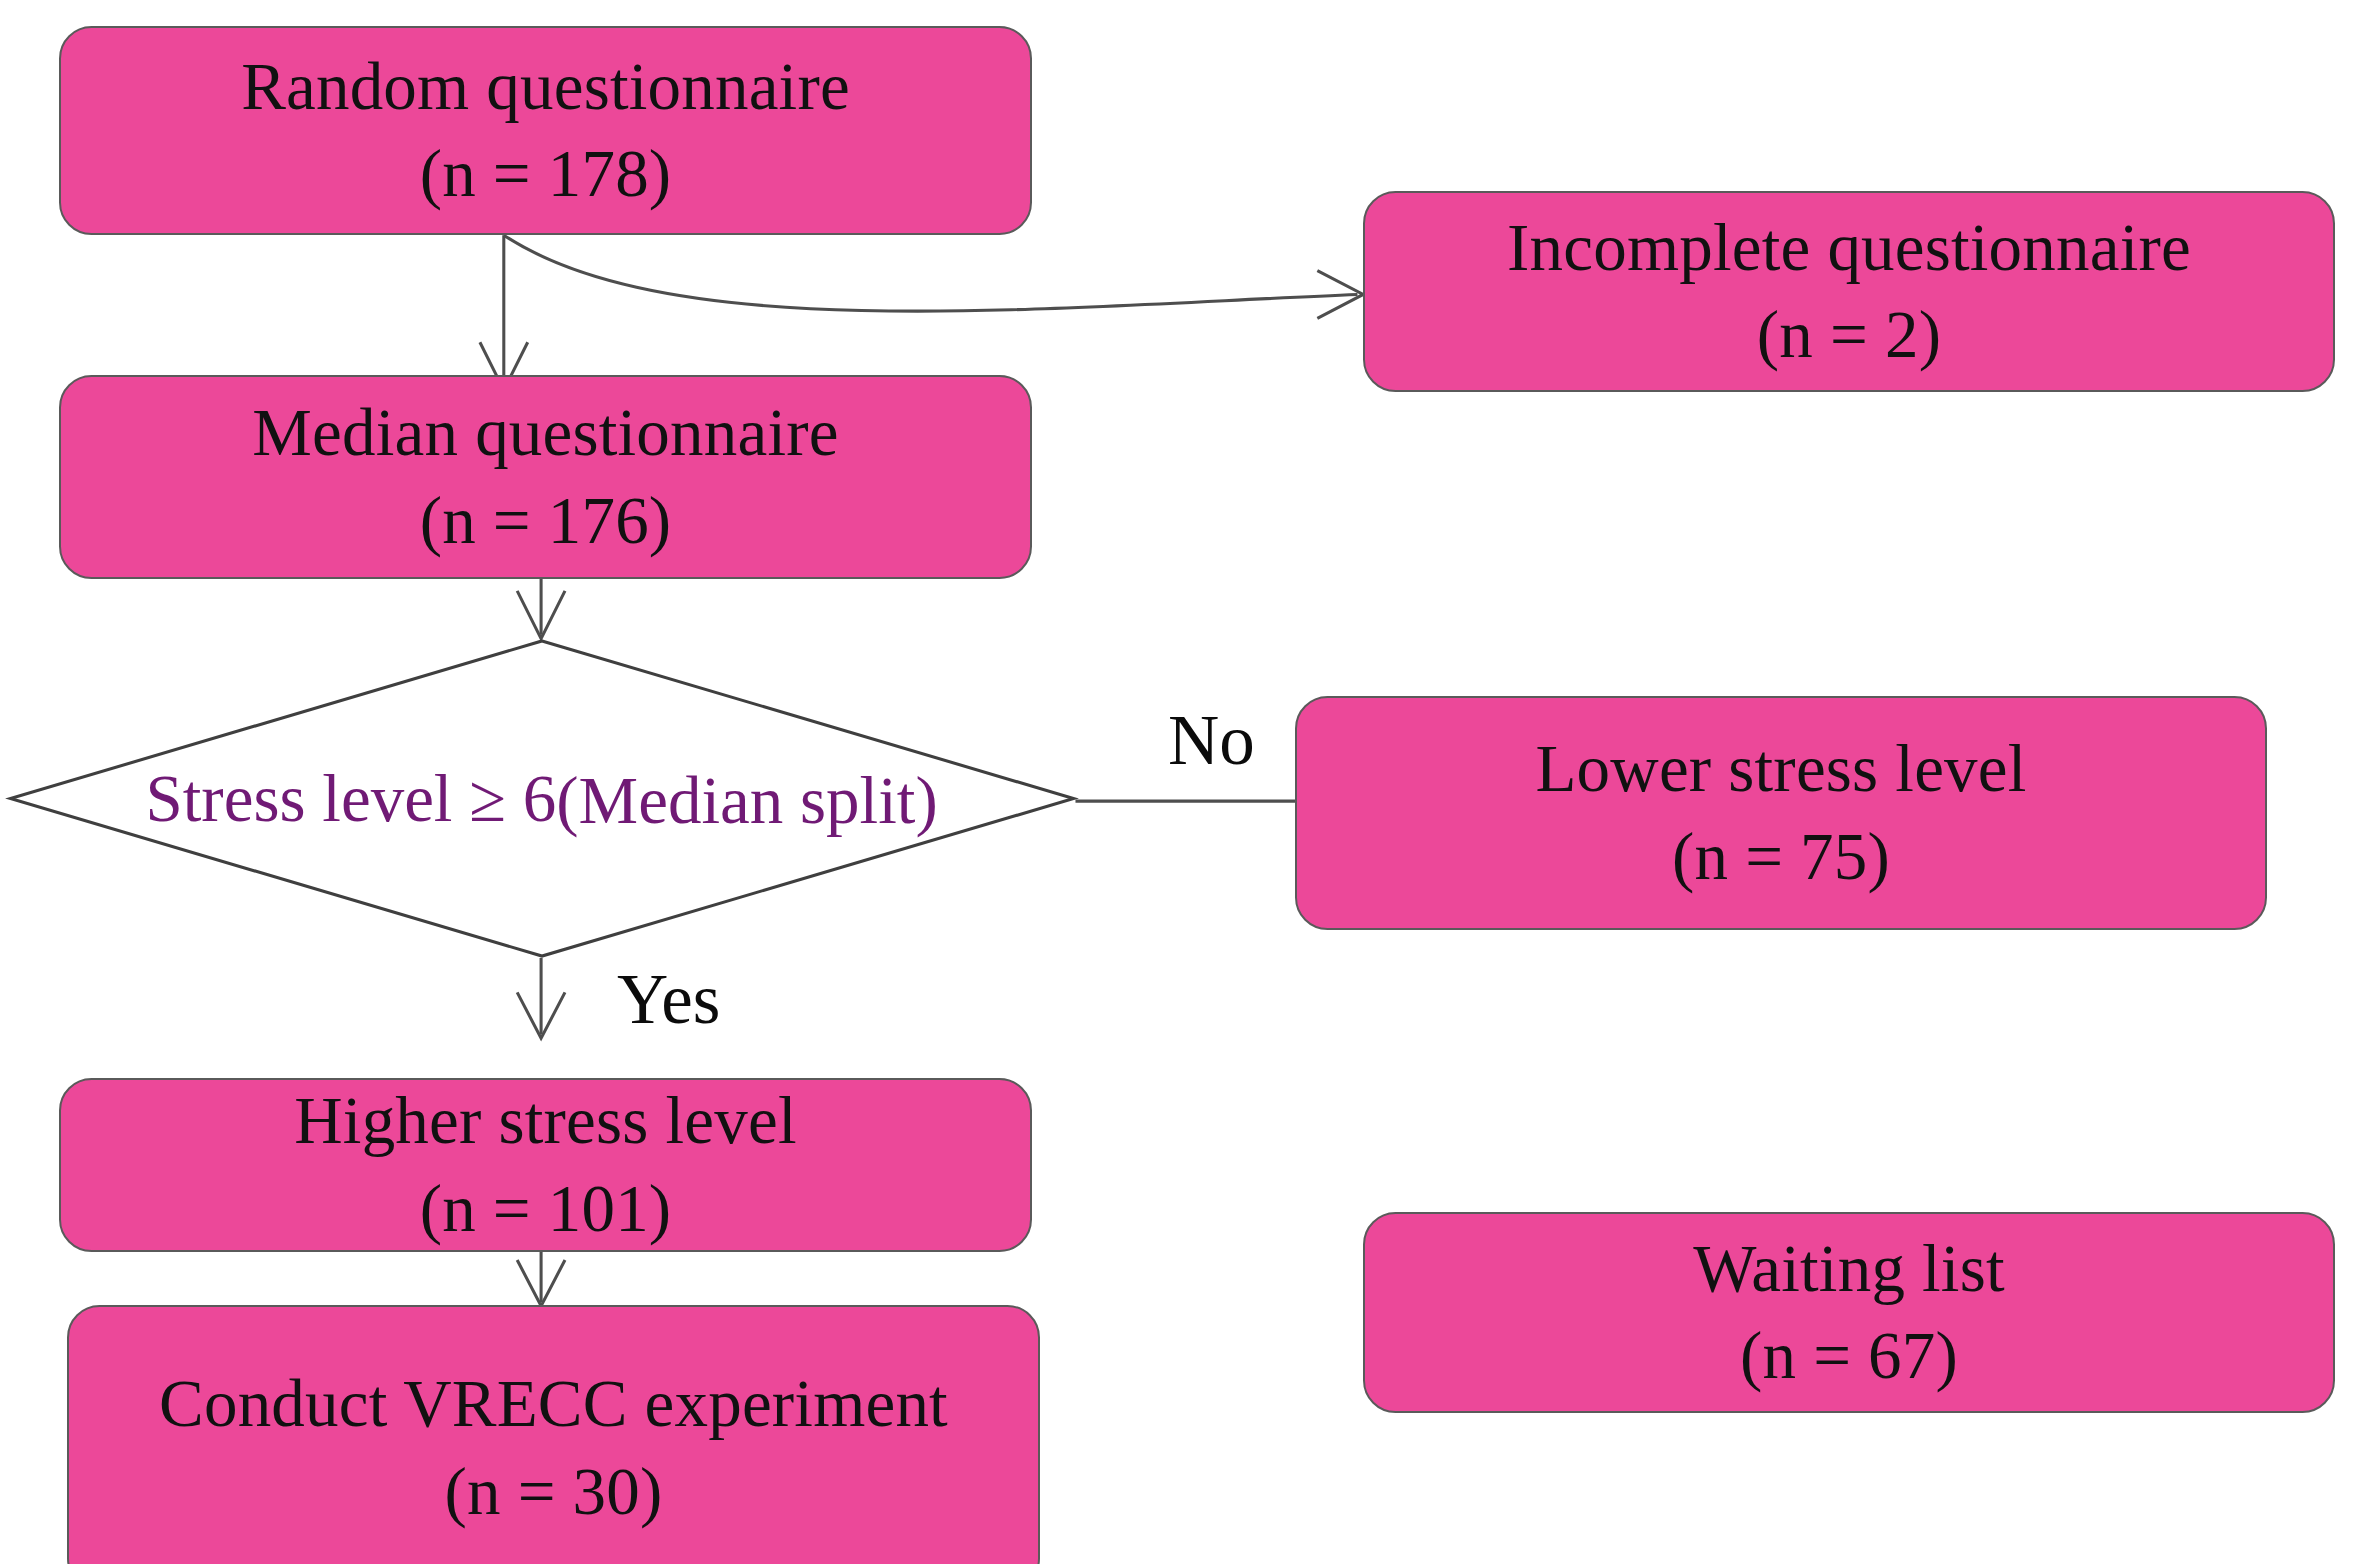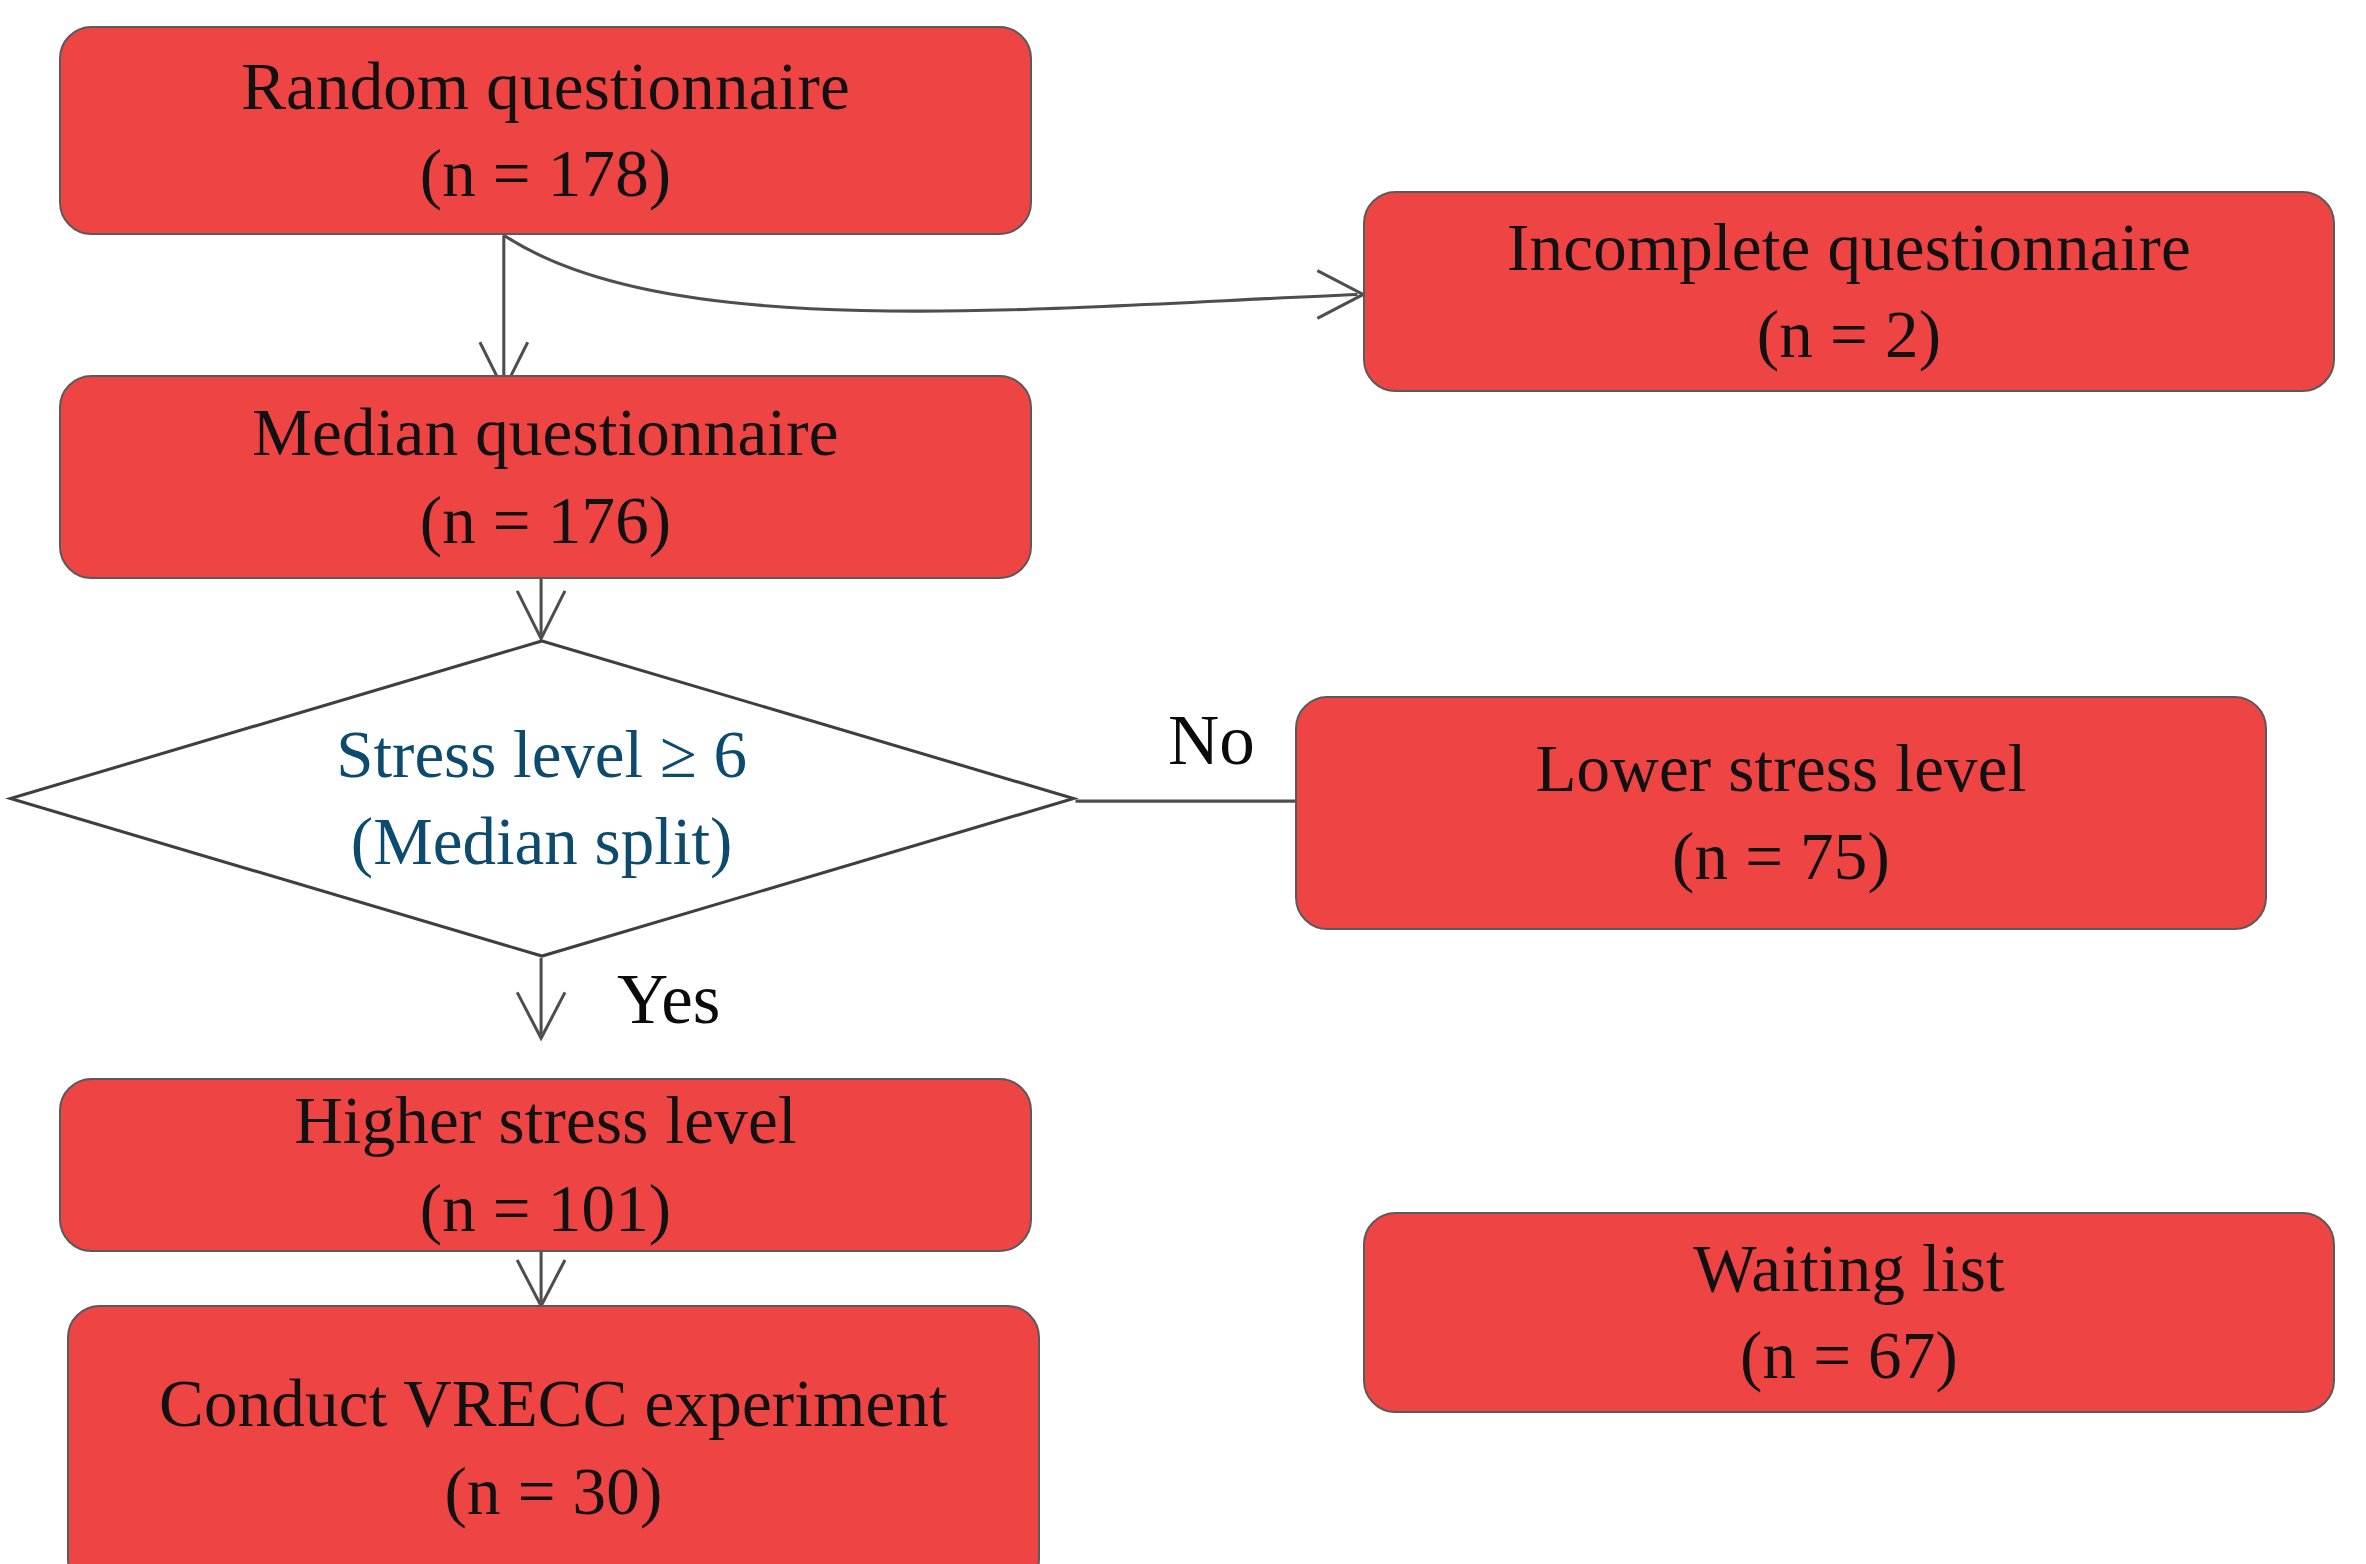--- a/index.html
+++ b/index.html
@@ -18,21 +18,21 @@
     height: 1565px;
     background: #ffffff;
     overflow: hidden;
   }
   
   .node-box {
     position: absolute;
     box-sizing: border-box;
     border: 2.9px solid #5a5a5a;
     border-radius: 32.5px;
-    background: #ef4444;
+    background: #ec4899;
     display: flex;
     flex-direction: column;
     align-items: center;
     justify-content: center;
     text-align: center;
     line-height: 1.22;
     font-size: 67px;
     letter-spacing: 0.2px;
     color: #111111;
   }
@@ -55,27 +55,26 @@
     top: 0;
     overflow: visible;
   }
   .diamond-label {
     position: absolute;
     left: 0;
     top: 0;
     width: 100%;
     height: 100%;
     display: flex;
-    flex-direction: column;
     align-items: center;
     justify-content: center;
     text-align: center;
     font-size: 67px;
     line-height: 1.22;
-    color: #0c4a6e;
+    color: #701a75;
     pointer-events: none;
   }
   .diamond-label .line2 { margin-top: 5.7px; }
   
   .edge-label {
     position: absolute;
     font-size: 71px;
     line-height: 1;
     color: #0b0b0b;
     white-space: nowrap;

